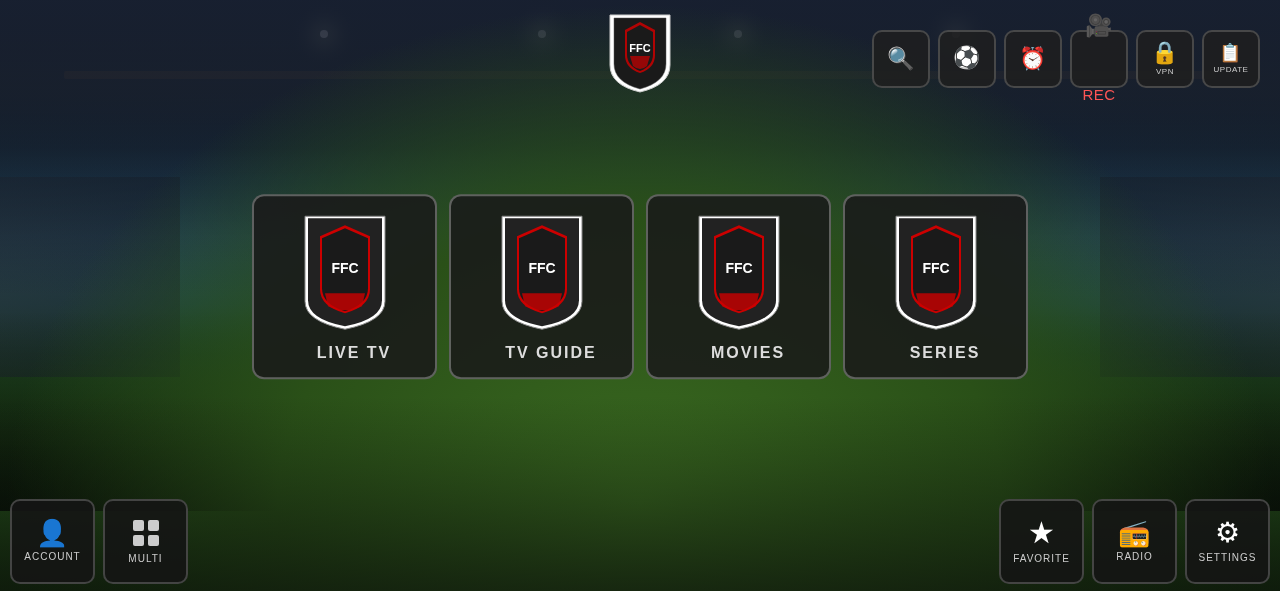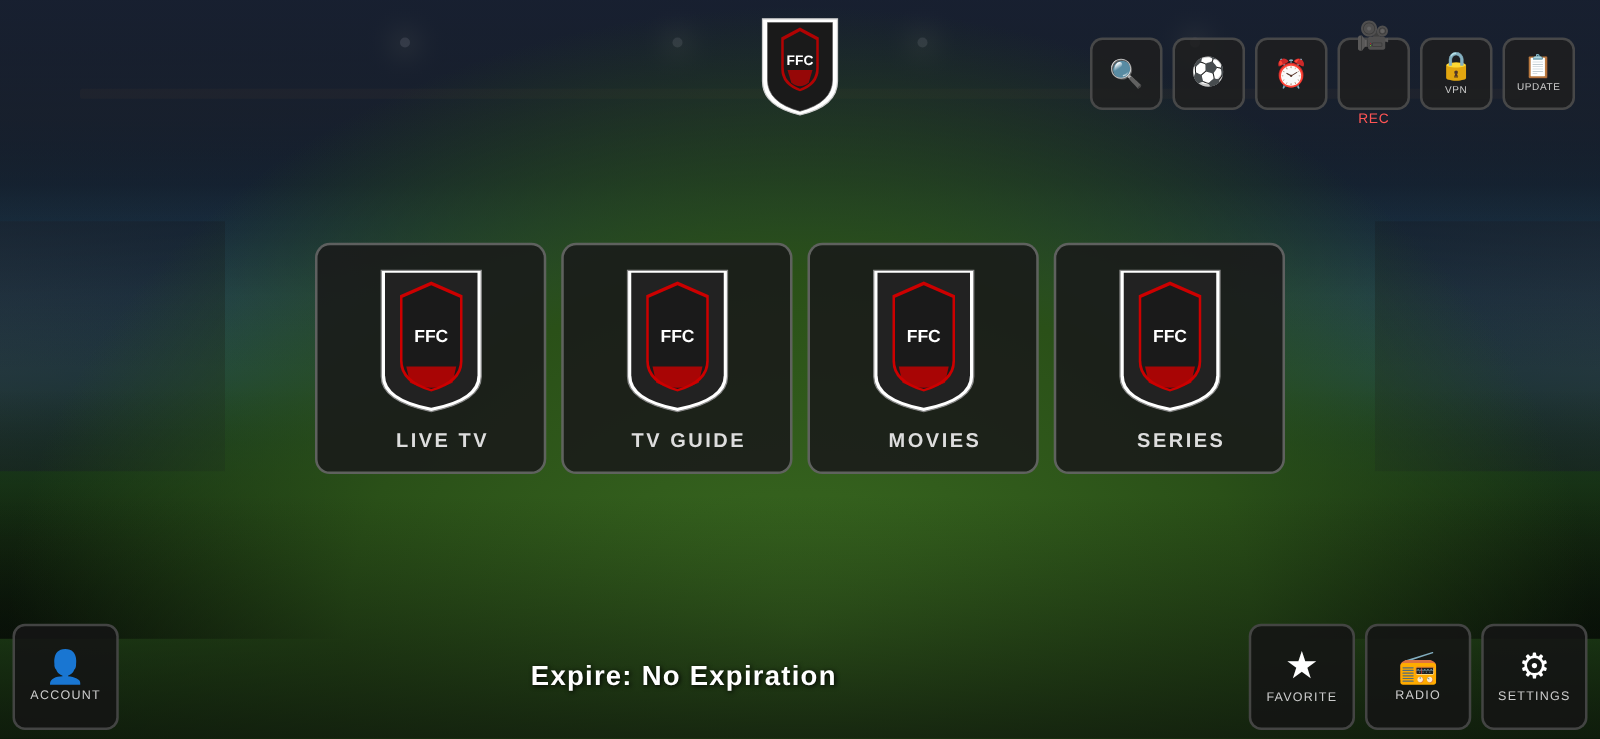--- a/index.html
+++ b/index.html
@@ -348,21 +348,21 @@
   </div>
   <div class="toolbar-btn">
     <span class="icon-symbol">⚽</span>
     <span class="icon-label"></span>
   </div>
   <div class="toolbar-btn">
     <span class="icon-symbol">⏰</span>
   </div>
   <div class="toolbar-btn">
     <span class="icon-symbol">🎥</span>
-    <span class="icon-label" style="font-size:11px;color:#f55;margin-top:46px;">REC</span>
+    <span class="icon-label" style="font-size:15px;color:#f55;margin-top:46px;">REC</span>
   </div>
   <div class="toolbar-btn">
     <span class="icon-symbol">🔒</span>
     <span class="icon-label">VPN</span>
   </div>
   <div class="toolbar-btn">
     <span class="icon-symbol" style="font-size:18px;">📋</span>
     <span class="icon-label">UPDATE</span>
   </div>
 </div>
@@ -423,23 +423,31 @@
 
 </div>
 
 <div class="bottom-bar">
 
   <div class="bottom-left">
     <div class="bottom-btn">
       <span class="icon-symbol" style="font-size:26px;">👤</span>
       <span class="icon-label">ACCOUNT</span>
     </div>
-  </div>
-
-  <div class="expire-text">Expire: No Expiration</div>
+    <div class="bottom-btn">
+      <svg width="30" height="30" viewBox="0 0 30 30">
+        <rect x="2" y="2" width="11" height="11" rx="2" fill="#ccc"></rect>
+        <rect x="17" y="2" width="11" height="11" rx="2" fill="#ccc"></rect>
+        <rect x="2" y="17" width="11" height="11" rx="2" fill="#ccc"></rect>
+        <rect x="17" y="17" width="11" height="11" rx="2" fill="#ccc"></rect>
+      </svg>
+      <span class="icon-label">MULTI</span>
+    </div>
+  </div>
+
 
   <div class="bottom-right">
     <div class="bottom-btn">
       <span class="icon-symbol" style="font-size:30px;color:#fff;">★</span>
       <span class="icon-label">FAVORITE</span>
     </div>
     <div class="bottom-btn">
       <span class="icon-symbol" style="font-size:26px;">📻</span>
       <span class="icon-label">RADIO</span>
     </div>

